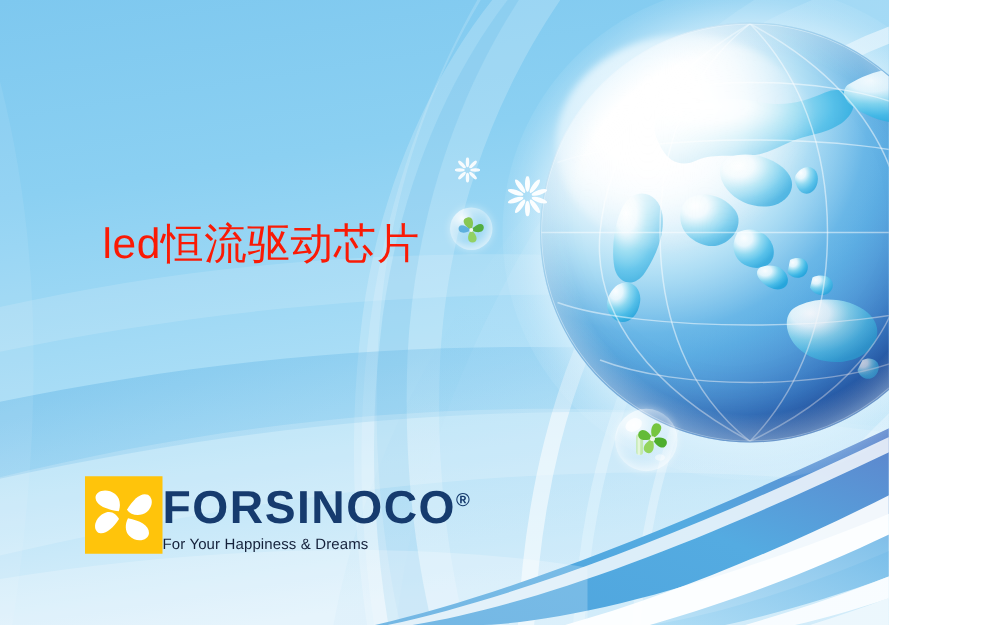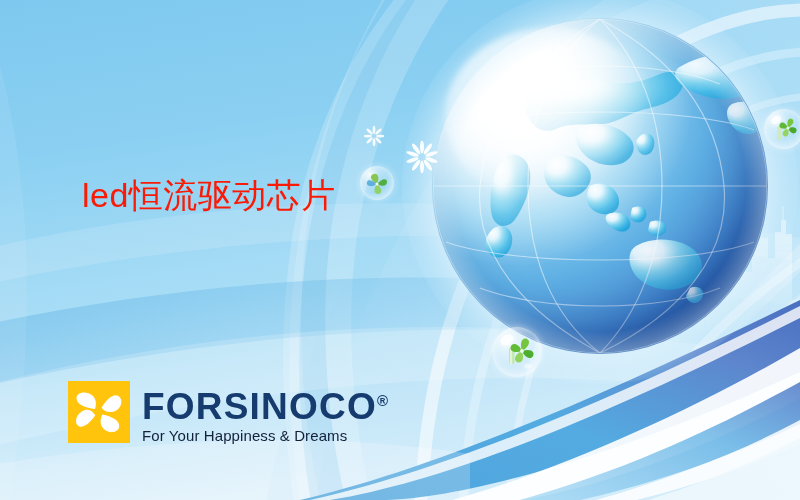--- a/index.html
+++ b/index.html
@@ -7,21 +7,21 @@
     margin: 0;
     padding: 0;
     background: #ffffff;
   }
   body {
     font-family: "Liberation Sans", sans-serif;
   }
 
   #banner {
     position: relative;
-    width: 800px;
+    width: 711px;
     height: 500px;
     overflow: hidden;
     background: linear-gradient(170deg, #7ec8ef 0%, #8dd0f2 28%, #a6dcf6 58%, #c8e6f7 84%, #dcf0fb 100%);
   }
 
   #bg-svg { position: absolute; left: 0; top: 0; width: 800px; height: 500px; }
 
   
   #globe-wrap {
     position: absolute;
@@ -82,40 +82,39 @@
     align-items: flex-start;
   }
   #logo-mark {
     width: 62px;
     height: 62px;
     background: #ffc40b;
     position: relative;
     flex: 0 0 auto;
   }
   #logo-text {
-    margin-left: 12px;
     padding-top: 2px;
   }
   #logo-wordmark {
     color: #163b6e;
     font-size: 37px;
     font-weight: bold;
     letter-spacing: 1.2px;
     line-height: 36px;
     font-family: "Liberation Sans", sans-serif;
     white-space: nowrap;
   }
   #logo-wordmark .reg {
     font-size: 15px;
     vertical-align: super;
     letter-spacing: 0;
   }
   #logo-tagline {
     color: #14203a;
-    font-size: 15px;
+    font-size: 12px;
     line-height: 20px;
     letter-spacing: 0.1px;
     margin-top: 1px;
     white-space: nowrap;
     font-family: "Liberation Sans", sans-serif;
   }
 
   
   .bubble {
     position: absolute;

